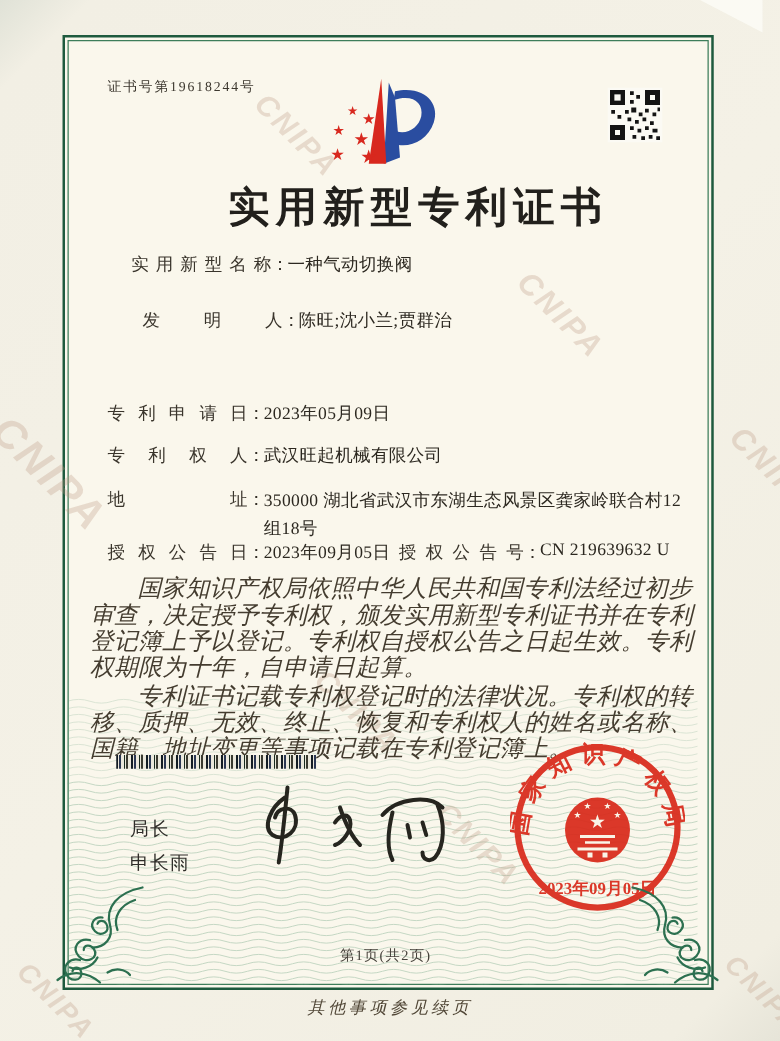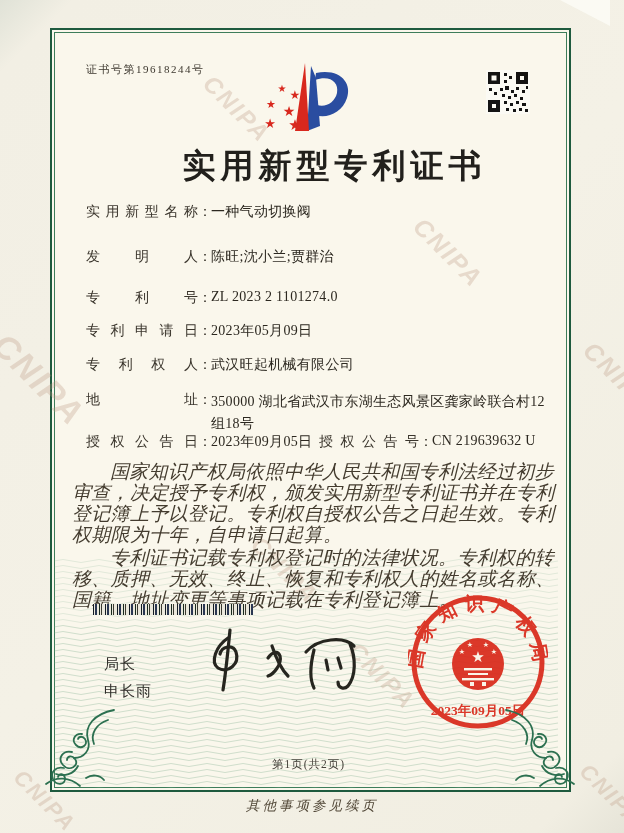--- a/index.html
+++ b/index.html
@@ -156,28 +156,25 @@
       <rect x="36" y="33" width="4" height="3"></rect>
         <rect x="20" y="38" width="3" height="3"></rect>
         <rect x="27" y="39" width="3" height="3"></rect>
       <rect x="33" y="38" width="3" height="3"></rect>
         <rect x="39" y="39" width="3" height="3"></rect>
     </g>
   </svg>
 
   <div class="abs title">实用新型专利证书</div>
 
-  <div class="abs row" style="top:203px;">
+  <div class="abs row" style="top:203px;margin-left:19px;">
     <span class="f-label">实用新型名称</span><span class="f-colon">：</span><span class="f-value">一种气动切换阀</span>
   </div>
-  <div class="abs row" style="top:248px;">
+  <div class="abs row" style="top:248px;margin-left:28px;">
     <span class="f-label">发明人</span><span class="f-colon">：</span><span class="f-value">陈旺;沈小兰;贾群治</span>
-  </div>
-  <div class="abs row" style="top:289px;">
-    <span class="f-label">专利号</span><span class="f-colon">：</span><span class="f-value">ZL 2023 2 1101274.0</span>
   </div>
   <div class="abs row" style="top:322px;">
     <span class="f-label">专利申请日</span><span class="f-colon">：</span><span class="f-value">2023年05月09日</span>
   </div>
   <div class="abs row" style="top:356px;">
     <span class="f-label">专利权人</span><span class="f-colon">：</span><span class="f-value">武汉旺起机械有限公司</span>
   </div>
   <div class="abs row" style="top:391px;">
     <span class="f-label">地址</span><span class="f-colon">：</span><span class="f-value wrap">350000 湖北省武汉市东湖生态风景区龚家岭联合村12组18号</span>
   </div>

